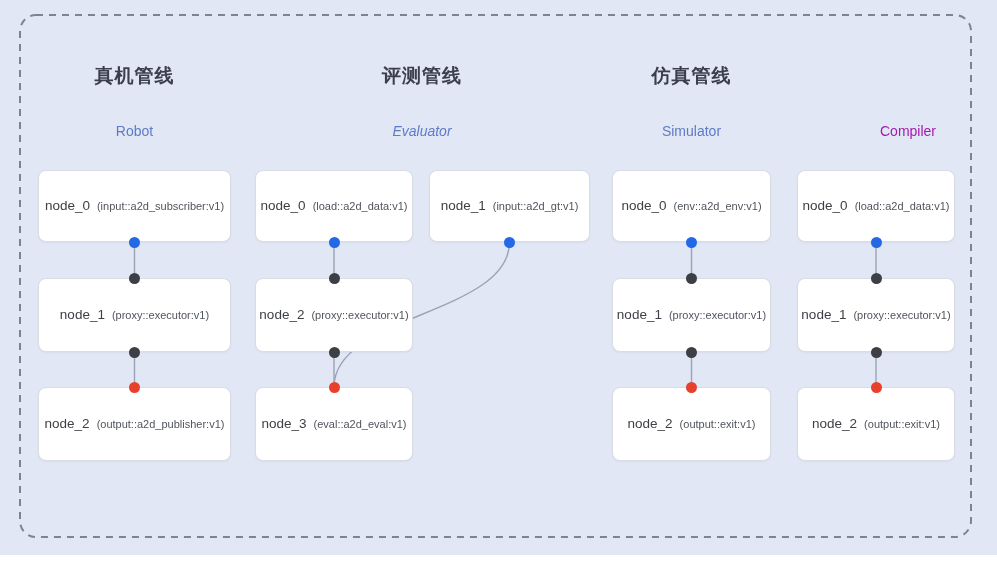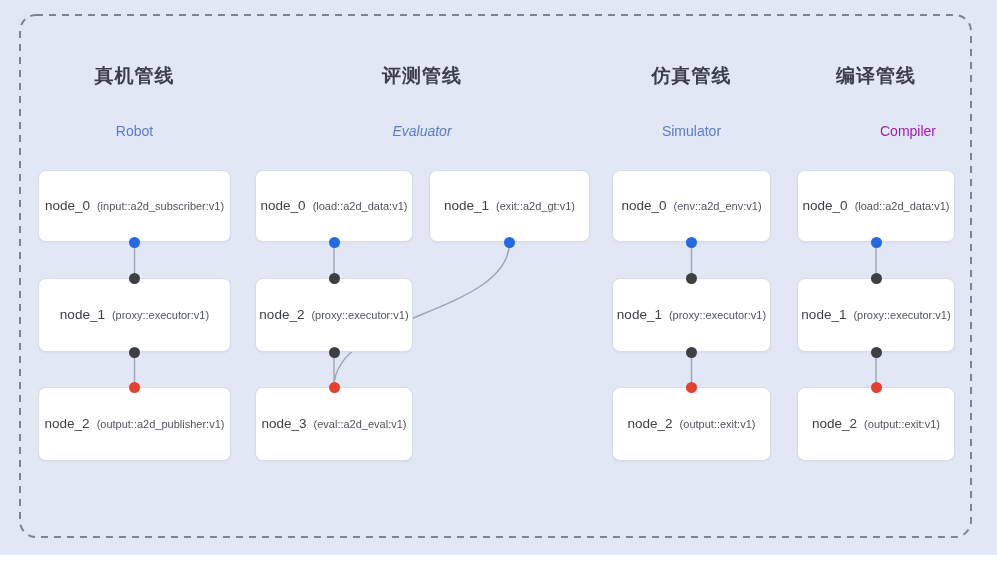--- a/index.html
+++ b/index.html
@@ -89,21 +89,20 @@
       <path d="M 691.5 352 L 691.5 387" fill="none" stroke="#9aa4b4" stroke-width="1.4"></path>
       <path d="M 876 242 L 876 278" fill="none" stroke="#9aa4b4" stroke-width="1.4"></path>
       <path d="M 876 352 L 876 387" fill="none" stroke="#9aa4b4" stroke-width="1.4"></path>
     </svg>
     <div class="pipeline-title-zh" style="left: 14.5px; top: 63px; color: rgb(58, 63, 75);">真机管线</div>
     <div class="pipeline-title-en" style="left: 14.5px; top: 123px; color: rgb(93, 123, 199);">Robot</div>
     <div class="pipeline-title-zh" style="left: 302px; top: 63px; color: rgb(58, 63, 75);">评测管线</div>
     <div class="pipeline-title-en" style="left: 302px; top: 123px; color: rgb(93, 123, 199); font-style: italic;">Evaluator</div>
     <div class="pipeline-title-zh" style="left: 571.5px; top: 63px; color: rgb(58, 63, 75);">仿真管线</div>
     <div class="pipeline-title-en" style="left: 571.5px; top: 123px; color: rgb(93, 123, 199);">Simulator</div>
-    <div class="pipeline-title-zh" style="left: 756px; top: 63px; color: rgb(58, 63, 75);">编译管线</div>
     <div class="pipeline-title-en" style="left: 788px; top: 123px; color: #a21caf;">Compiler</div>
     <div class="node-box" style="left: 38px; top: 170px; width: 193px; height: 72px;">
       <div class="node-title">node_0</div>
       <div class="node-subtitle">(input::a2d_subscriber:v1)</div>
     </div>
     <div class="port-dot" style="left: 129px; top: 236.5px; background: rgb(35, 104, 228);"></div>
     <div class="node-box" style="left: 38px; top: 278px; width: 193px; height: 74px;">
       <div class="node-title">node_1</div>
       <div class="node-subtitle">(proxy::executor:v1)</div>
     </div>
@@ -114,21 +113,21 @@
       <div class="node-subtitle">(output::a2d_publisher:v1)</div>
     </div>
     <div class="port-dot" style="left: 129px; top: 381.5px; background: rgb(231, 64, 45);"></div>
     <div class="node-box" style="left: 255px; top: 170px; width: 158px; height: 72px;">
       <div class="node-title">node_0</div>
       <div class="node-subtitle">(load::a2d_data:v1)</div>
     </div>
     <div class="port-dot" style="left: 328.5px; top: 236.5px; background: rgb(35, 104, 228);"></div>
     <div class="node-box" style="left: 429px; top: 170px; width: 161px; height: 72px;">
       <div class="node-title">node_1</div>
-      <div class="node-subtitle">(exit::a2d_gt:v1)</div>
+      <div class="node-subtitle">(input::a2d_gt:v1)</div>
     </div>
     <div class="port-dot" style="left: 504px; top: 236.5px; background: rgb(35, 104, 228);"></div>
     <div class="node-box" style="left: 255px; top: 278px; width: 158px; height: 74px;">
       <div class="node-title">node_2</div>
       <div class="node-subtitle">(proxy::executor:v1)</div>
     </div>
     <div class="port-dot" style="left: 328.5px; top: 272.5px; background: rgb(60, 63, 67);"></div>
     <div class="port-dot" style="left: 328.5px; top: 346.5px; background: rgb(60, 63, 67);"></div>
     <div class="node-box" style="left: 255px; top: 387px; width: 158px; height: 74px; text-align: center;">
       <div class="node-title">node_3</div>

